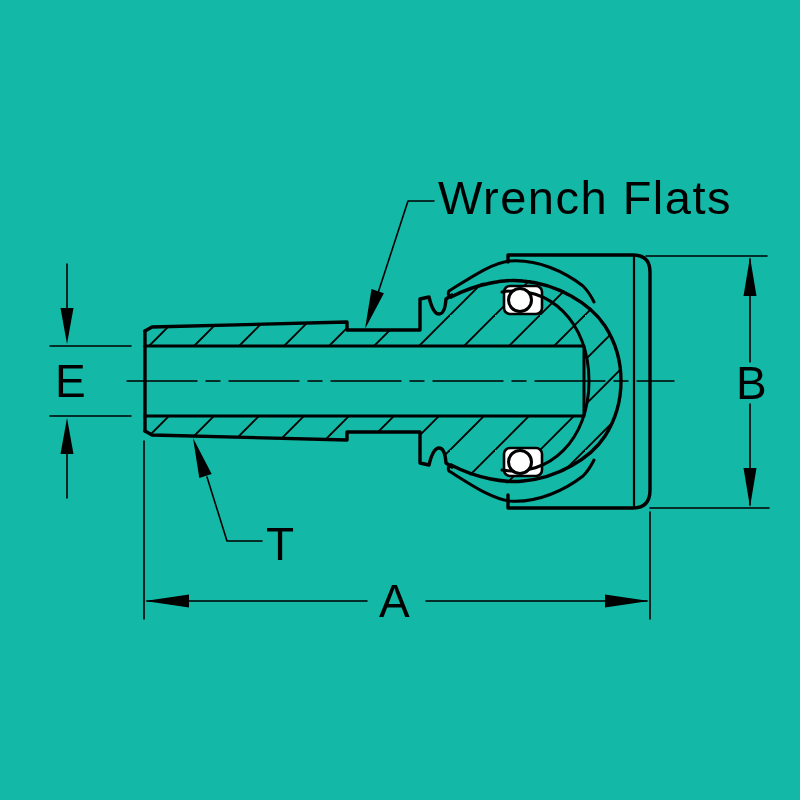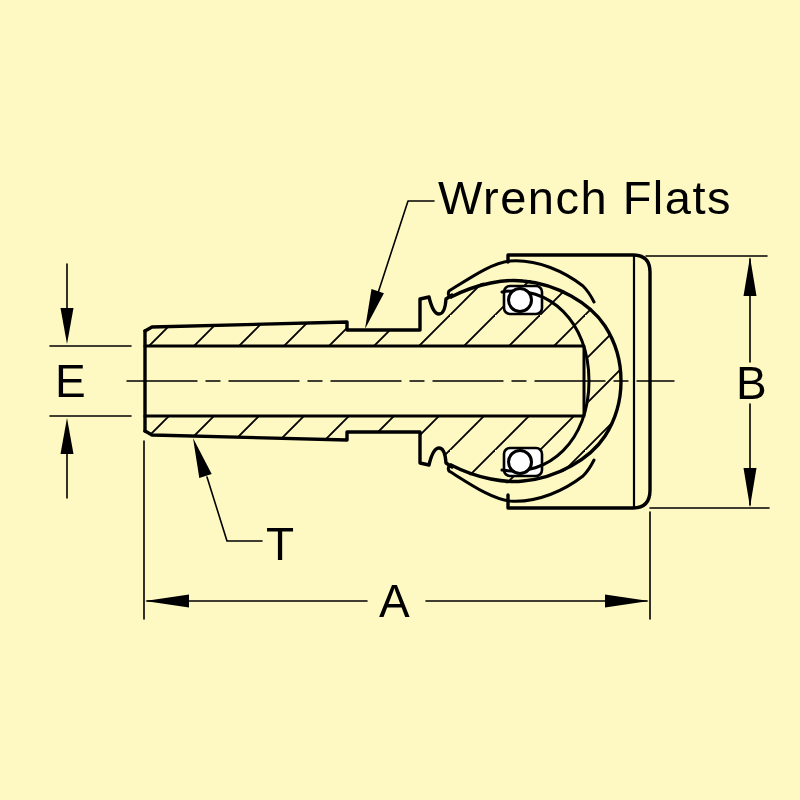--- a/index.html
+++ b/index.html
@@ -1,16 +1,16 @@
 <!DOCTYPE html>
 <html><head>
 <meta charset="utf-8">
 <style>
   html,body{margin:0;padding:0;background:#ffffff;}
-  .stage{position:relative;width:800px;height:800px;background:#fef9c3;overflow:hidden;}
+  .stage{position:relative;width:800px;height:800px;background:#14b8a6;overflow:hidden;}
   svg{display:block;}
   .lbl{
     font-family:"Liberation Sans",sans-serif;
     font-weight:300;
     fill:#000;
   }
   .lbl-big{font-size:47px;letter-spacing:1.5px;}
   .lbl-dim{font-size:46px;}
 </style>
 </head>

